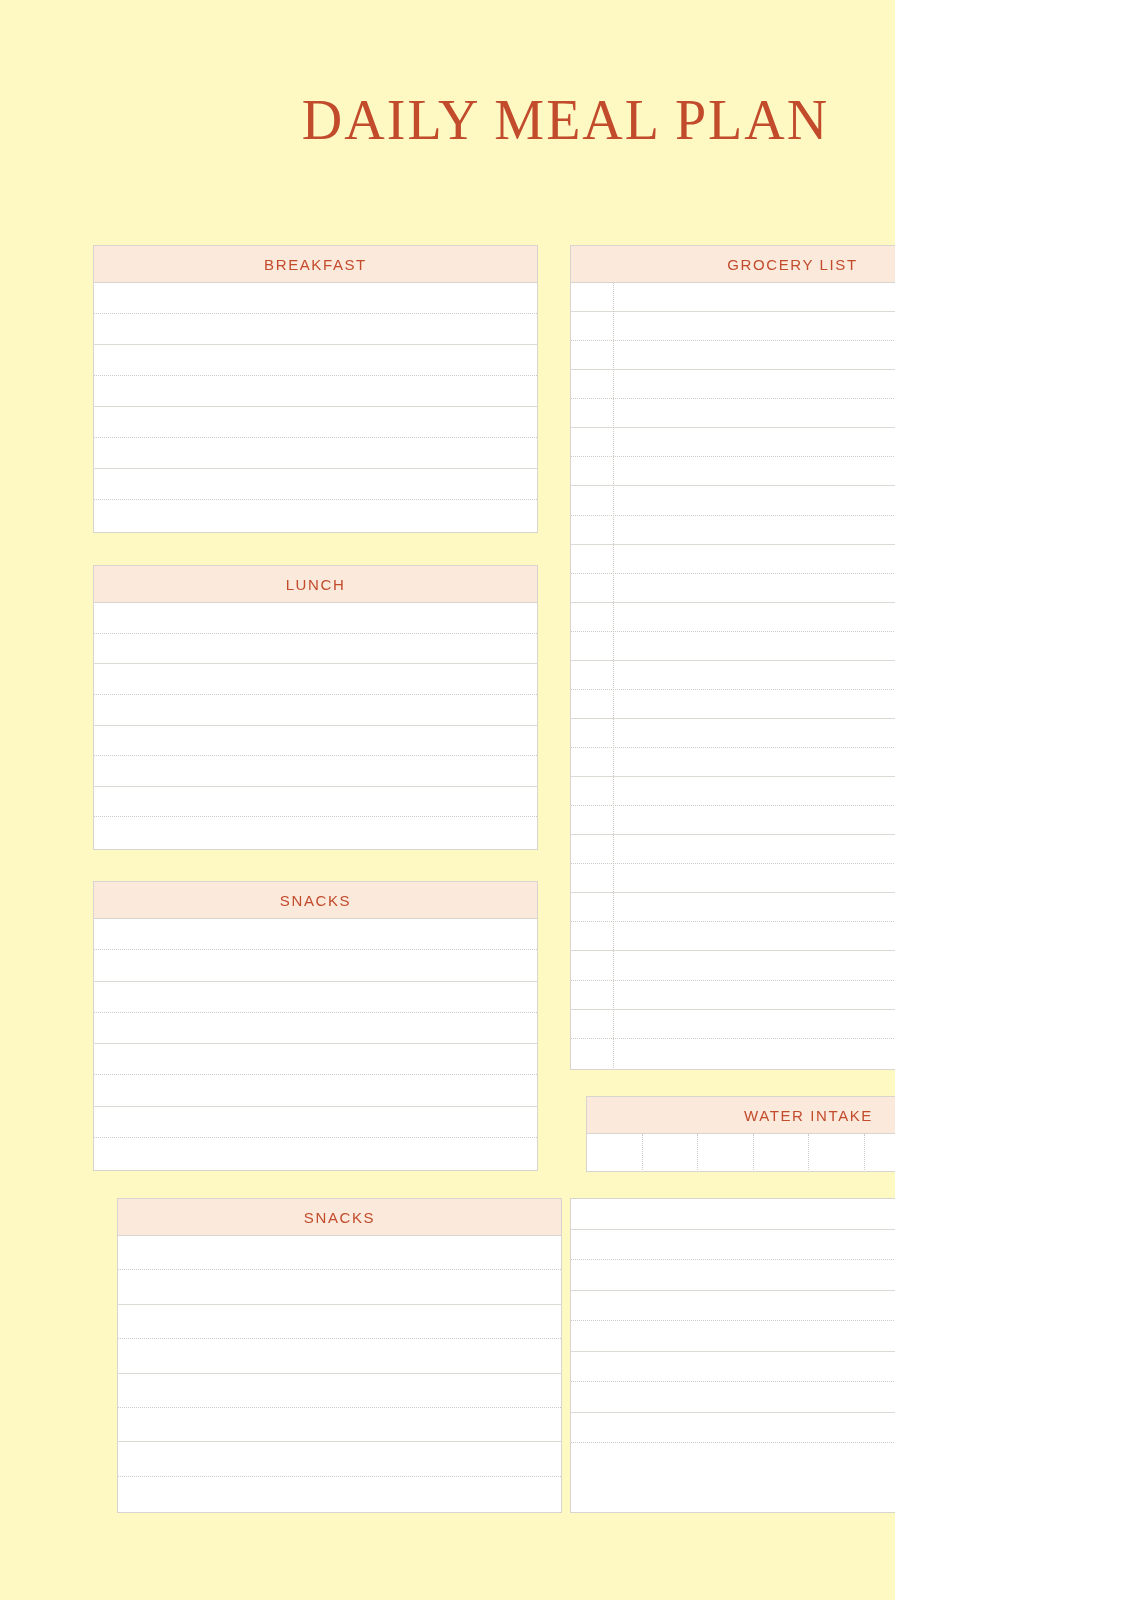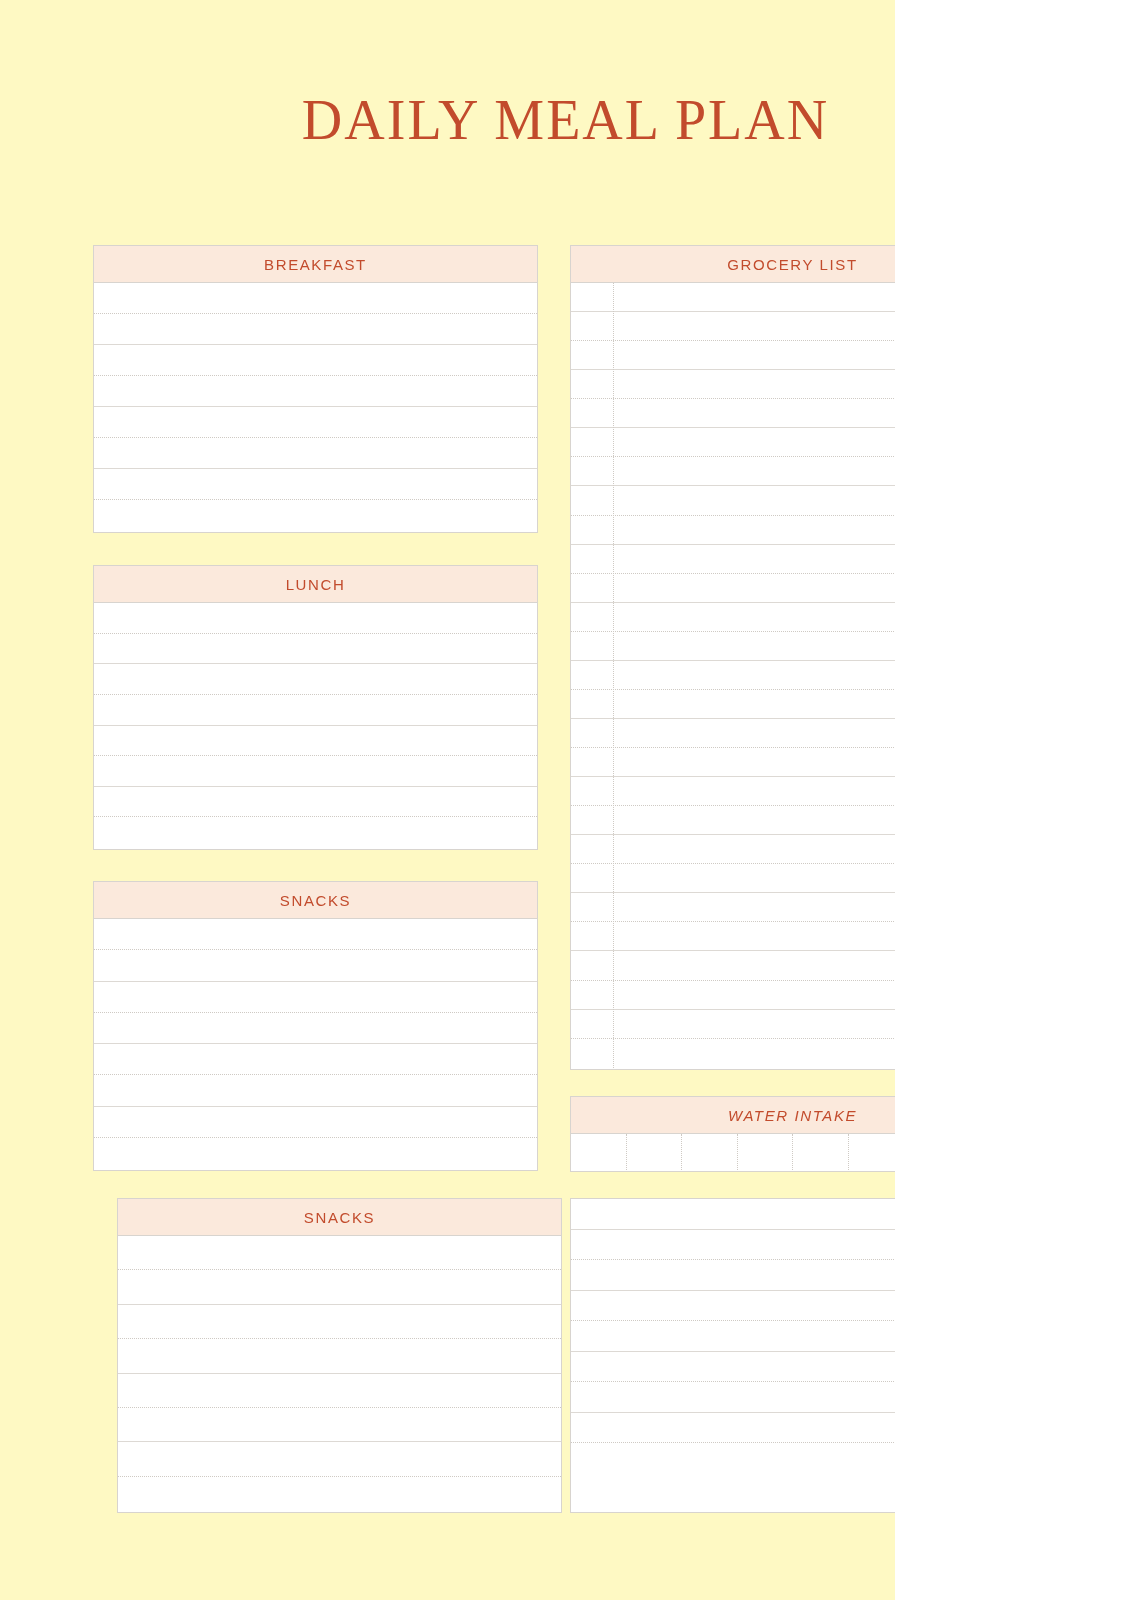--- a/index.html
+++ b/index.html
@@ -192,21 +192,21 @@
       <div class="line" style="height:3.703%"></div>
       <div class="line dotted" style="height:3.703%"></div>
       <div class="line" style="height:3.703%"></div>
       <div class="line dotted" style="height:3.703%"></div>
       <div class="line" style="height:3.703%"></div>
       <div class="line dotted" style="height:3.703%"></div>
       <div class="line" style="height:3.703%"></div>
     </div>
   </div>
 
-  <div class="section" style="left:570px; top:1096px; width:445px; height:76px;font-style:italic;">
+  <div class="section" style="left:586px; top:1096px; width:445px; height:76px;">
     <div class="section-header">WATER INTAKE</div>
     <div class="water-row">
       <div class="water-cell"></div>
       <div class="water-cell"></div>
       <div class="water-cell"></div>
       <div class="water-cell"></div>
       <div class="water-cell"></div>
       <div class="water-cell"></div>
       <div class="water-cell"></div>
       <div class="water-cell"></div>

